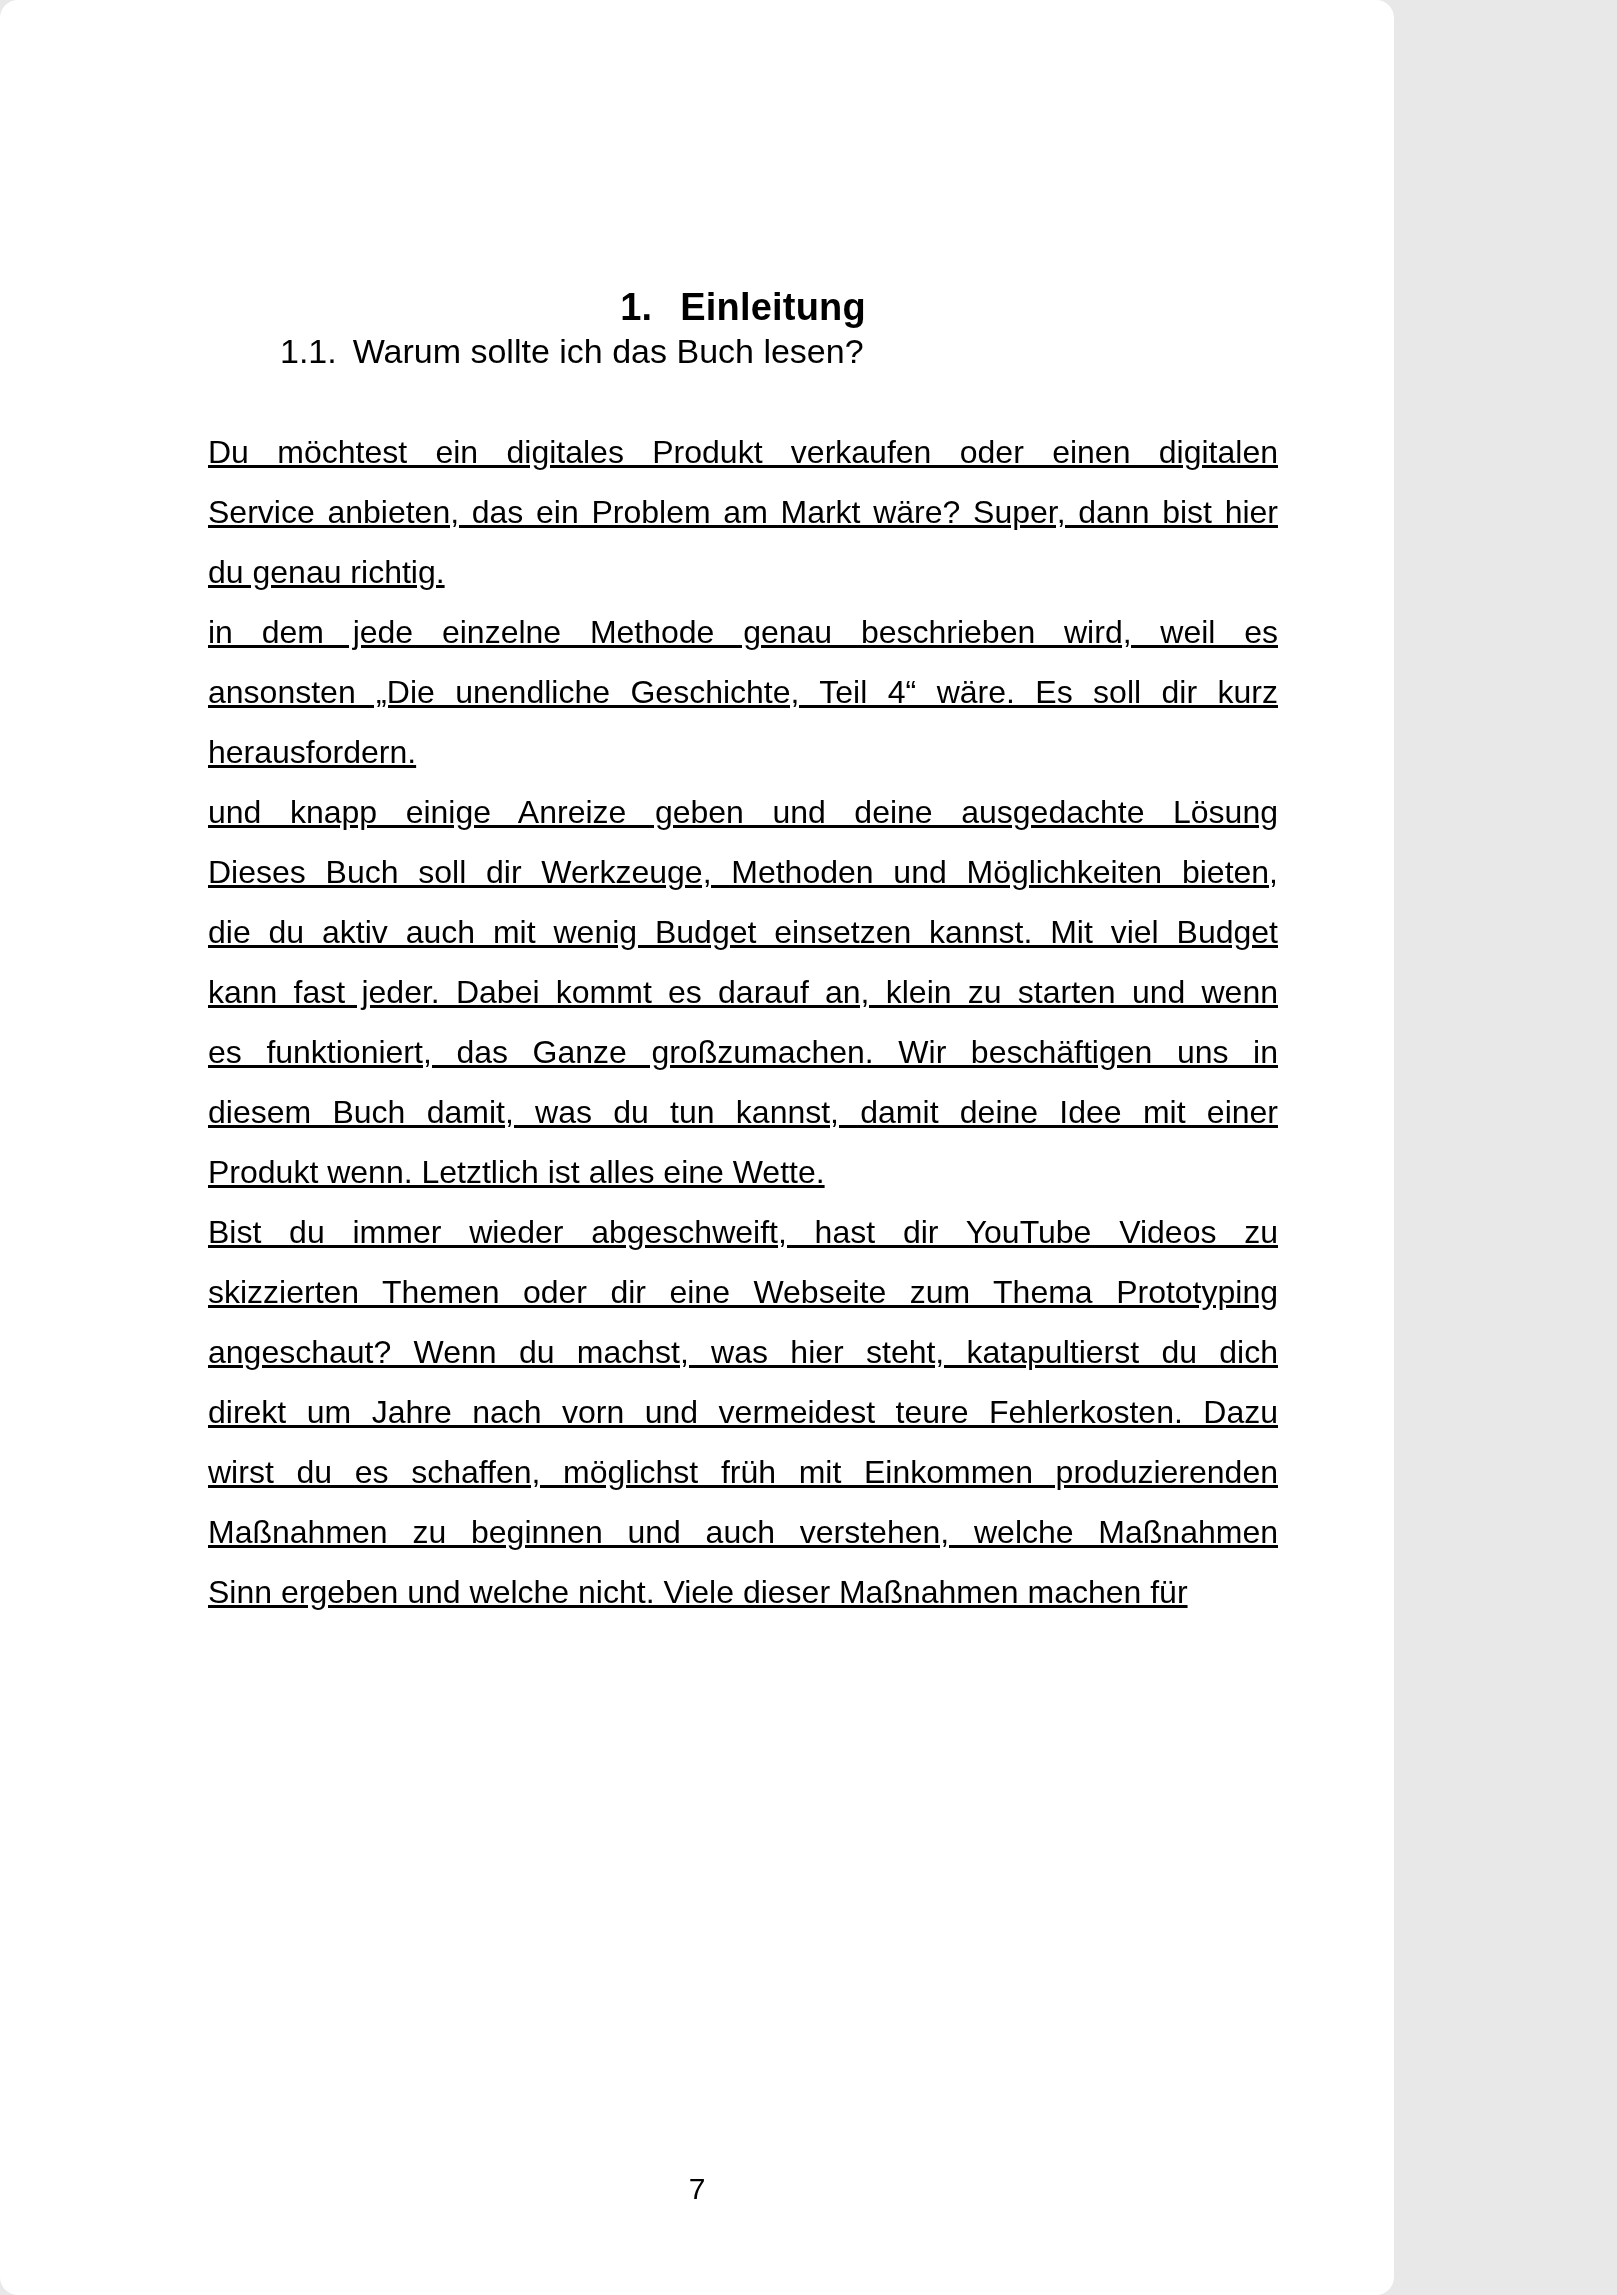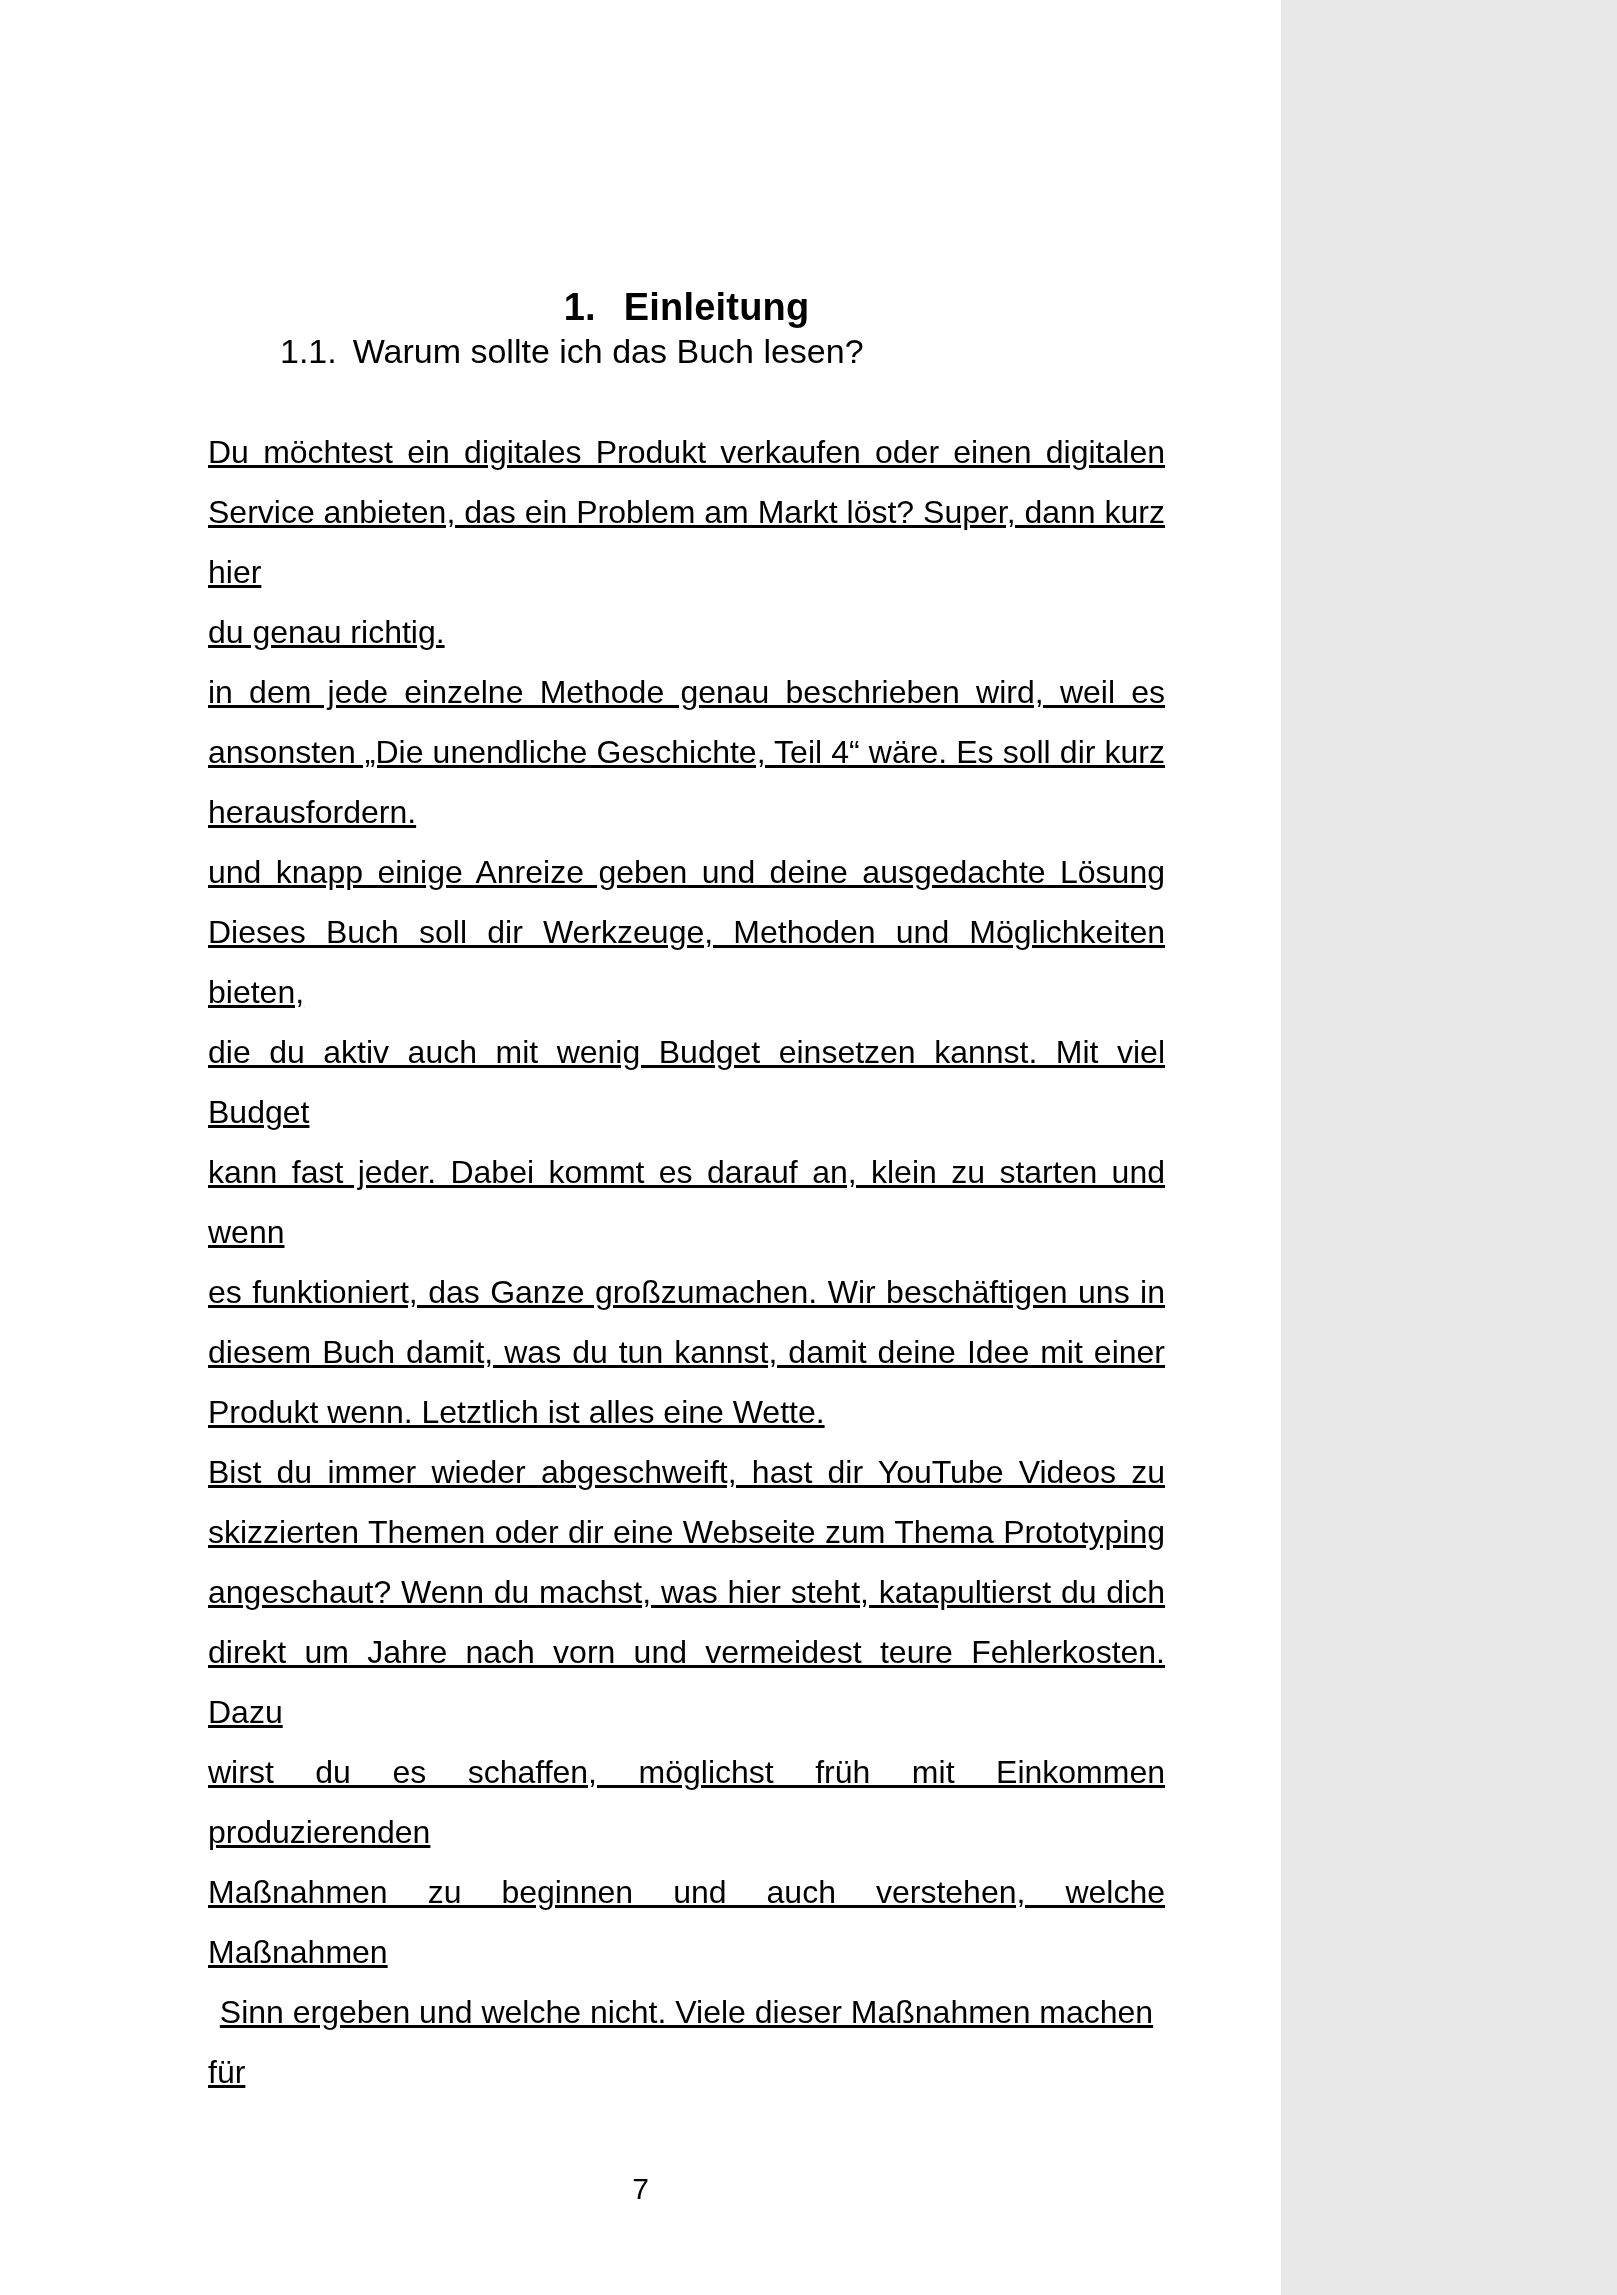--- a/index.html
+++ b/index.html
@@ -5,25 +5,26 @@
 <style>
   * { margin: 0; padding: 0; box-sizing: border-box; }
   html, body { background: #e8e8e8; }
   body {
     width: 1618px;
     font-family: "Liberation Sans", "DejaVu Sans", sans-serif;
     color: #000;
   }
   .page {
     position: relative;
-    width: 1281px;
+    width: 1394px;
     height: 2295px;
     background: #ffffff;
     padding: 285px 116px 0 208px;
     overflow: hidden;
+    border-radius: 18px;
   }
   .h1 {
     font-size: 38px;
     font-weight: 700;
     text-align: center;
     line-height: 1.2;
     letter-spacing: 0.2px;
   }
   .h1 .gap1 { display: inline-block; width: 28px; }
   .h2 {
@@ -57,21 +58,21 @@
 
 <div class="page">
 
   <h1 class="h1"><span>1.</span><span class="gap1"></span><span>Einleitung</span></h1>
 
   <h2 class="h2"><span>1.1.</span><span class="gap2"></span><span>Warum sollte ich das Buch lesen?</span></h2>
 
   <div class="body-text">
     <div class="para">
         <div class="line just">Du möchtest ein digitales Produkt verkaufen oder einen digitalen</div>
-        <div class="line just">Service anbieten, das ein Problem am Markt löst? Super, dann kurz hier</div>
+        <div class="line just">Service anbieten, das ein Problem am Markt wäre? Super, dann bist hier</div>
         <div class="line last">du genau richtig.</div>
       </div>
     <div class="para">
         <div class="line just">in dem jede einzelne Methode genau beschrieben wird, weil es</div>
         <div class="line just">ansonsten „Die unendliche Geschichte, Teil 4“ wäre. Es soll dir kurz</div>
         <div class="line last">herausfordern.</div>
         <div class="line just">und knapp einige Anreize geben und deine ausgedachte Lösung</div>
       </div>
     <div class="para">
         <div class="line just">Dieses Buch soll dir Werkzeuge, Methoden und Möglichkeiten bieten,</div>

